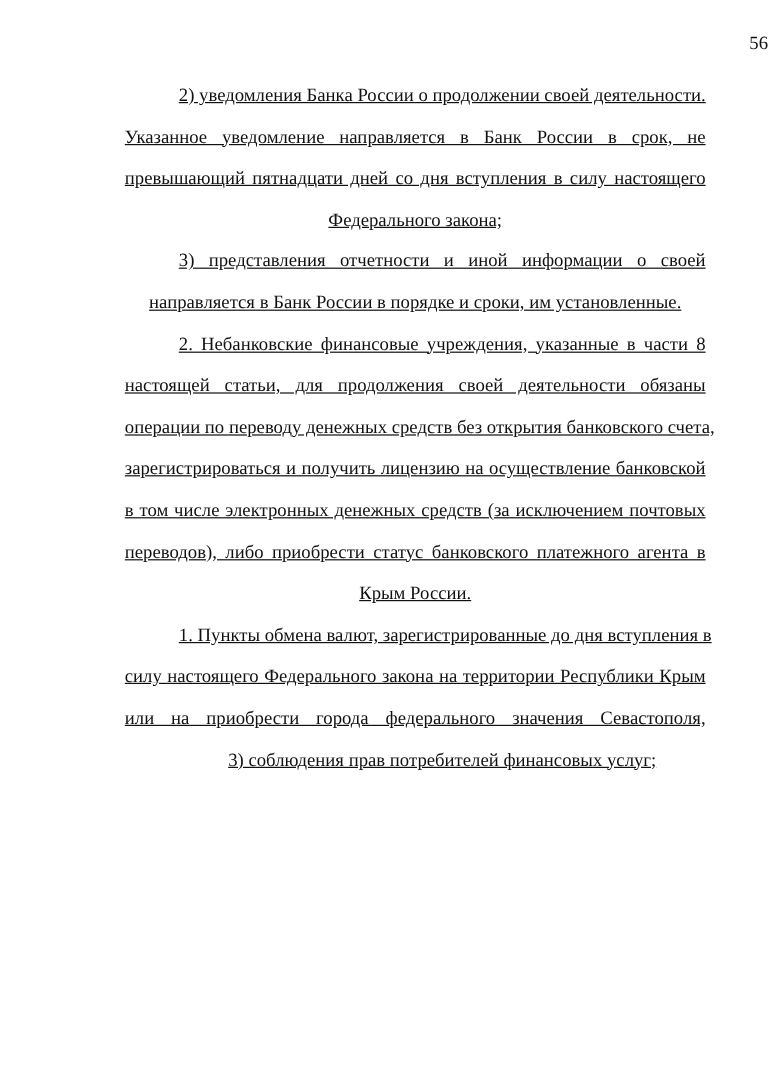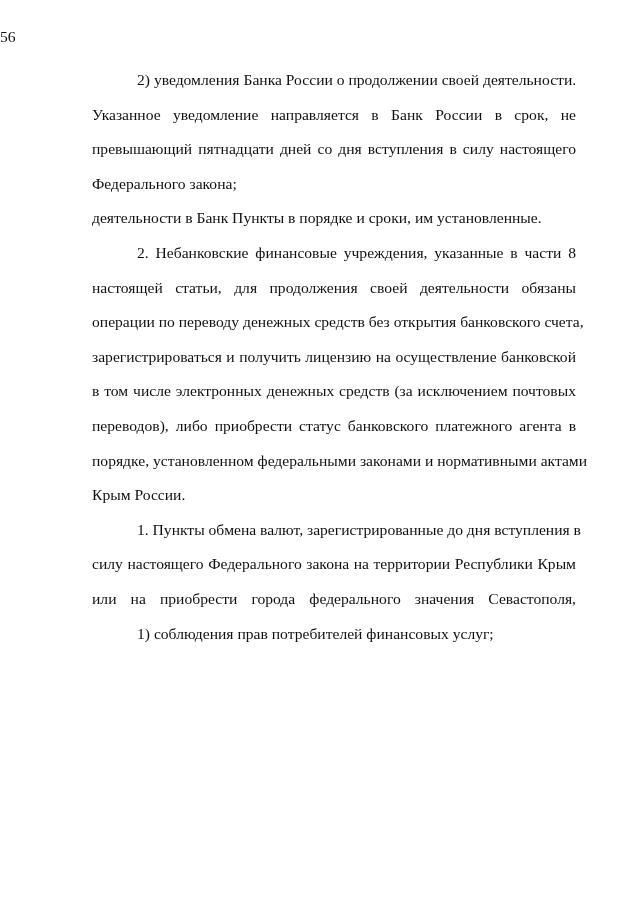--- a/index.html
+++ b/index.html
@@ -3,49 +3,49 @@
 <meta charset="utf-8">
 <style>
   html, body { margin: 0; padding: 0; background: #ffffff; }
   body { width: 640px; height: 905px; position: relative; overflow: hidden; }
   .page {
     position: absolute; left: 0; top: 0; width: 640px; height: 905px;
     font-family: "Liberation Serif", "DejaVu Serif", serif;
     color: #111111; font-size: 15.6px;
   }
   .page-number {
-    position: absolute; top: 28px; left: 0; width: 640px; text-align: left;
+    position: absolute; top: 28px; left: 0; width: 640px; text-align: right;
     font-size: 15.6px;
   }
-  .body-text { position: absolute; left: 92px; top: 63px; width: 484px; }
+  .body-text { position: absolute; left: 104px; top: 63px; width: 484px; text-decoration: underline; }
   .line {
-    height: 34.6px; line-height: 34.6px; white-space: nowrap;
+    height: 34.6px; line-height: 34.6px; white-space: nowrap; text-align: center;
   }
   .justify { text-align: justify; text-align-last: justify; }
   .indent { padding-left: 45px; }
   .heading { font-weight: bold; padding-left: 45px; }
 </style>
 </head>
 <body>
 
 <div class="page">
   <div class="page-number">56</div>
 
   <div class="body-text">
     <div class="line indent justify">2) уведомления Банка России о продолжении своей деятельности.</div>
     <div class="line justify">Указанное уведомление направляется в Банк России в срок, не</div>
     <div class="line justify">превышающий пятнадцати дней со дня вступления в силу настоящего</div>
     <div class="line">Федерального закона;</div>
-    <div class="line">деятельности в Банк Пункты в порядке и сроки, им установленные.</div>
+    <div class="line indent justify">3) представления отчетности и иной информации о своей</div>
+    <div class="line">направляется в Банк России в порядке и сроки, им установленные.</div>
     <div class="line indent justify">2. Небанковские финансовые учреждения, указанные в части 8</div>
     <div class="line justify">настоящей статьи, для продолжения своей деятельности обязаны</div>
     <div class="line justify">операции по переводу денежных средств без открытия банковского счета,</div>
     <div class="line justify">зарегистрироваться и получить лицензию на осуществление банковской</div>
     <div class="line justify">в том числе электронных денежных средств (за исключением почтовых</div>
     <div class="line justify">переводов), либо приобрести статус банковского платежного агента в</div>
-    <div class="line justify">порядке, установленном федеральными законами и нормативными актами</div>
     <div class="line">Крым России.</div>
     <div class="line indent justify">1. Пункты обмена валют, зарегистрированные до дня вступления в</div>
     <div class="line justify">силу настоящего Федерального закона на территории Республики Крым</div>
     <div class="line justify">или на приобрести города федерального значения Севастополя,</div>
-    <div class="line indent">1) соблюдения прав потребителей финансовых услуг;</div>
+    <div class="line indent">3) соблюдения прав потребителей финансовых услуг;</div>
   </div>
 </div>
 
 </body></html>

